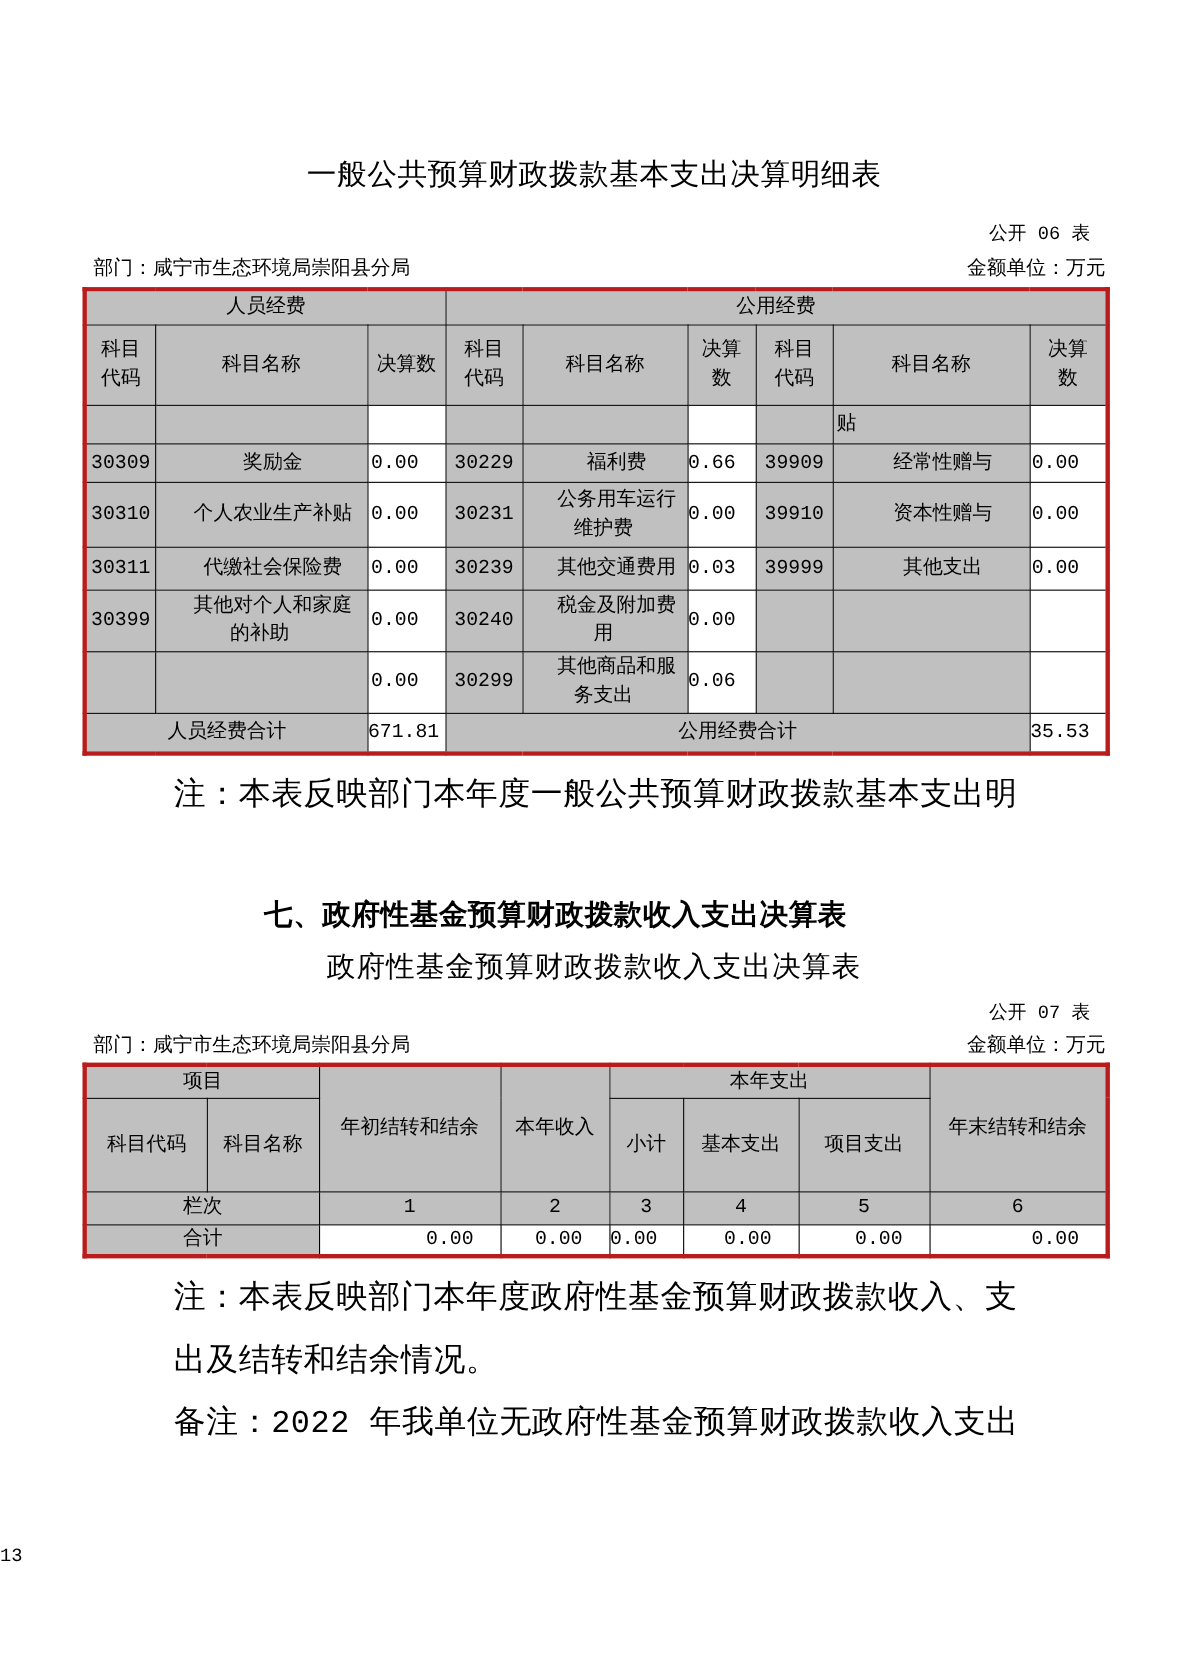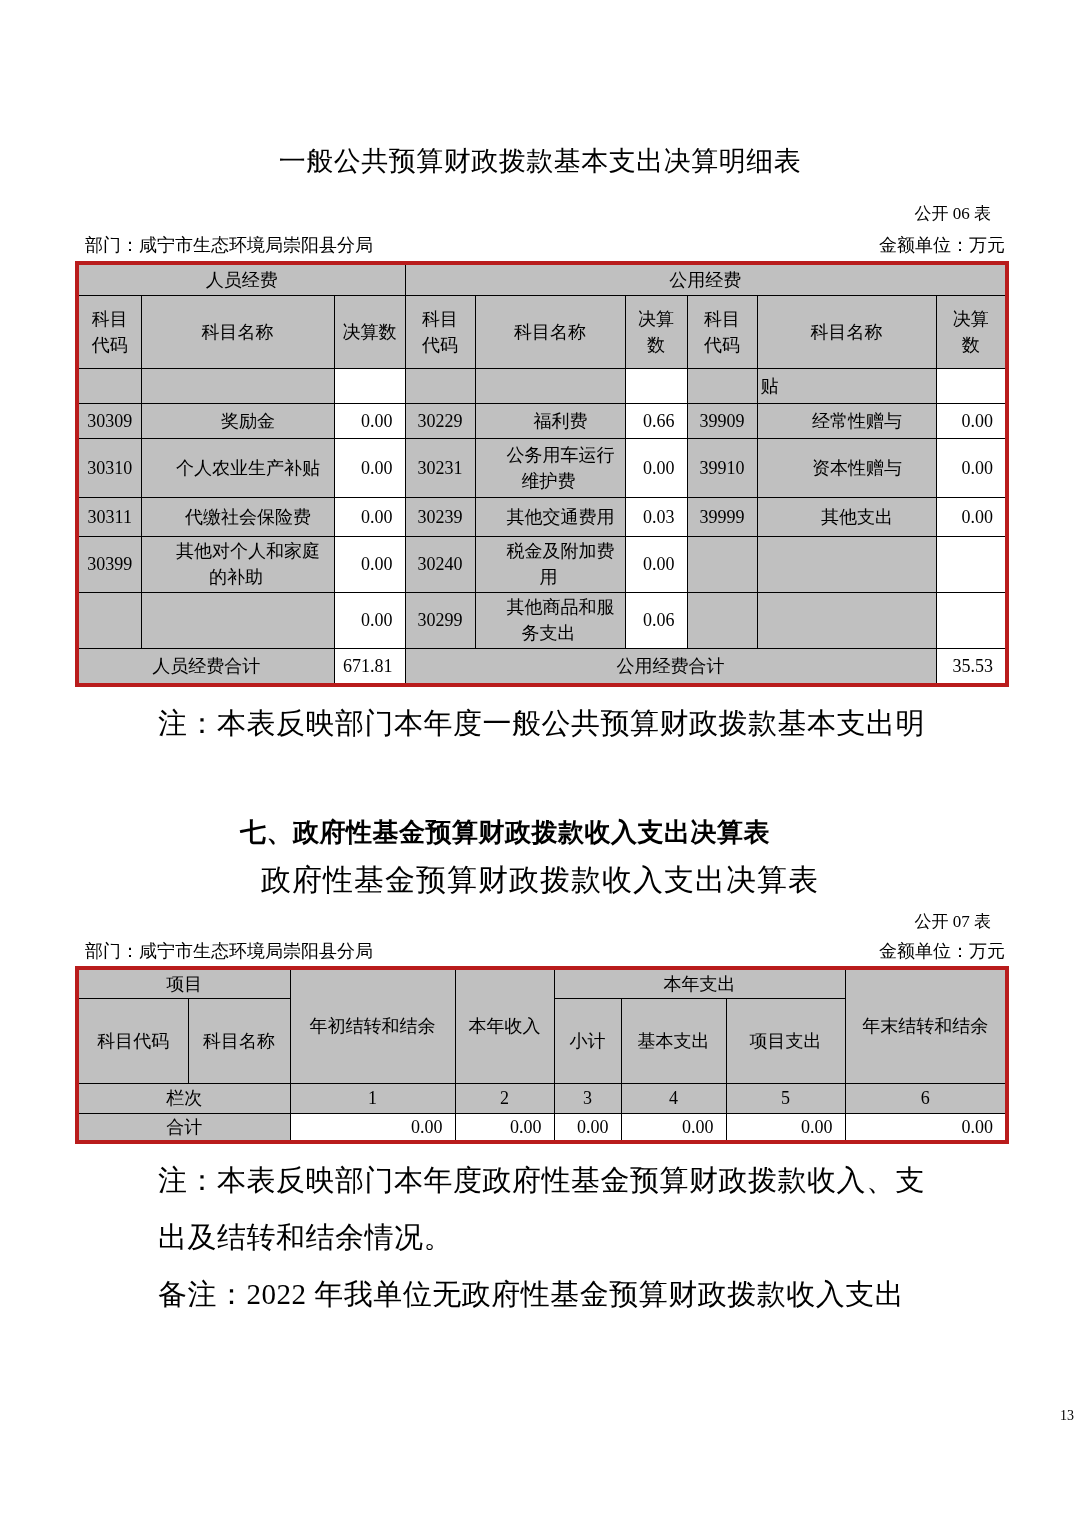--- a/index.html
+++ b/index.html
@@ -2,46 +2,46 @@
 <html><head>
 <meta charset="utf-8">
 <style>
   html,body{margin:0;padding:0;background:#ffffff;}
   .page{
     position:relative;
     width:1074px;height:1520px;
     margin:0 auto;
     background:#ffffff;
     color:#000;
-    font-family:Liberation Serif, serif;
+    font-family:Liberation Mono, monospace;
     box-sizing:border-box;
     padding:146px 69px 0 75px;
     overflow:hidden;
   }
   .doc-title{font-size:27px;line-height:30px;text-align:center;letter-spacing:0.5px;font-weight:normal;margin:0;}
   .form-label{font-size:17px;line-height:22px;text-align:right;padding-right:14px;margin-top:27px;}
   .meta-row{display:flex;justify-content:space-between;font-size:18px;line-height:22px;margin-top:9px;padding-left:10px;}
   table{border-collapse:collapse;table-layout:fixed;width:930px;margin-top:5px;font-size:18px;border:4px solid #b91c1c;}
   td{border:1px solid #000;padding:0;vertical-align:middle;overflow:hidden;line-height:26px;}
   .g{background:#c0c0c0;}
   .w{background:#ffffff;}
   .c{text-align:center;}
   .n{text-align:center;padding-left:3px;padding-right:6px;text-indent:24px;}
   .nn{text-align:left;padding-left:3px;padding-right:6px;text-indent:0;}
-  .v{text-align:right;padding-right:12px;}
+  .v{text-align:right;padding-right:24px;}
   .pre{white-space:pre-line;}
   .note-block{font-size:29px;line-height:57px;letter-spacing:0.5px;margin-left:83px;margin-top:0;}
   .note-1{margin-top:8px;}
   .sec-heading{font-size:26px;line-height:30px;font-weight:bold;text-align:center;padding-right:70px;margin-top:66px;letter-spacing:0.5px;}
-  .sec-subtitle{font-size:30px;line-height:30px;font-weight:normal;text-align:center;margin-top:17px;letter-spacing:1px;}
+  .sec-subtitle{font-size:26px;line-height:30px;font-weight:normal;text-align:center;margin-top:17px;letter-spacing:1px;}
   .form-label-2{margin-top:16px;}
   .meta-row-2{margin-top:7px;}
   .t2{margin-top:4px;}
   .note-2{margin-top:8px;}
-  .page-number{position:absolute;left:0;right:0;top:1405px;text-align:right;font-size:14px;line-height:22px;}
+  .page-number{position:absolute;left:0;right:0;top:1405px;text-align:left;font-size:17px;line-height:22px;}
 </style>
 </head>
 <body>
 
 <div class="page">
 
   <div class="doc-title">一般公共预算财政拨款基本支出决算明细表</div>
   <div class="form-label">公开 06 表</div>
   <div class="meta-row">
     <span>部门：咸宁市生态环境局崇阳县分局</span>

